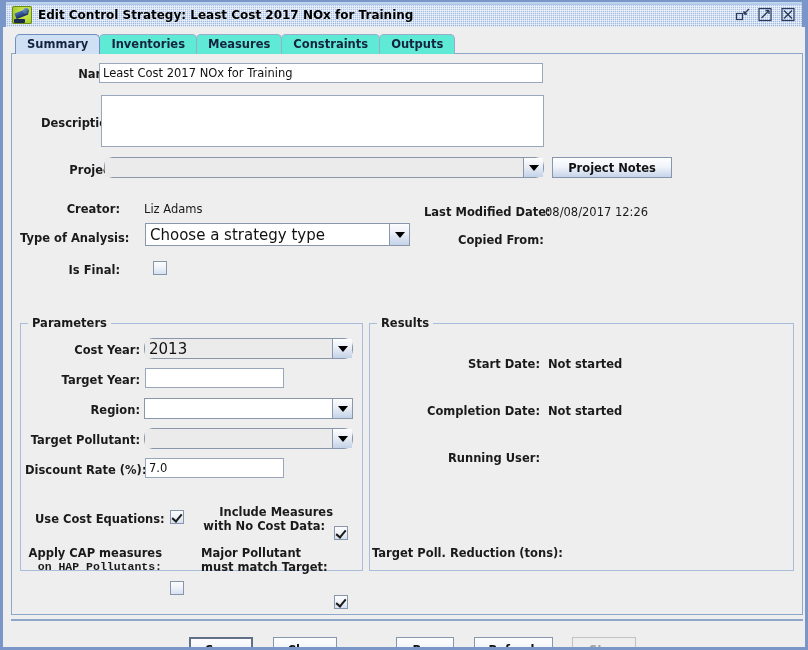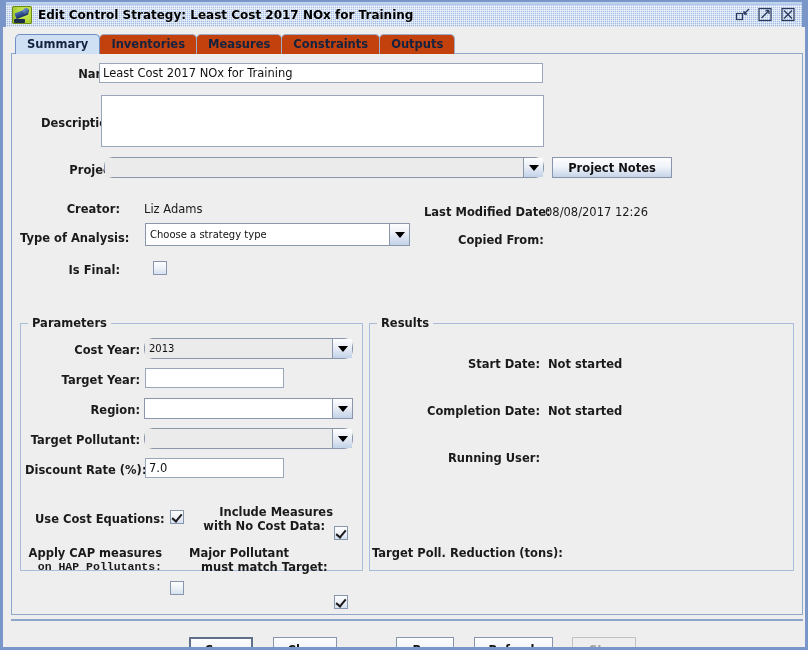--- a/index.html
+++ b/index.html
@@ -130,21 +130,21 @@
     z-index: 3;
   }
   .tab {
     position: relative;
     height: 20px;
     line-height: 19px;
     padding: 0 11px;
     font-size: 11.5px;
     font-weight: bold;
     color: #14233f;
-    background: #c2410c;
+    background: #5eead4;
     border: 1px solid #9aaccb;
     border-bottom: none;
     border-radius: 5px 5px 0 0;
     margin-right: -1px;
     box-sizing: border-box;
     cursor: pointer;
     white-space: nowrap;
   }
   .tab.selected {
     background: #cfe0f5;
@@ -206,21 +206,21 @@
     align-items: stretch;
     border: 1px solid #8a97ab;
     background: #ffffff;
     height: 21px;
   }
   .combo .cb-field {
     flex: 1 1 auto;
     display: flex;
     align-items: center;
     padding-left: 4px;
-    font-size: 10px;
+    font-size: 15px;
     color: #111111;
     background: #ffffff;
     overflow: hidden;
     white-space: nowrap;
   }
   .combo.gray .cb-field { background: #ebebeb; }
   .combo.gray { background: #ebebeb; border-radius: 9px; }
   .combo .cb-arrow {
     flex: 0 0 19px;
     background: linear-gradient(to bottom, #fdfdfe 0%, #eaeef6 45%, #c3d2e8 100%);
@@ -435,21 +435,21 @@
           <div class="abs cbx checked" style="left:149px; top:186px;"></div>
 
           <div class="abs lbl" style="left:188px; top:181px; width:124px; text-align:right;">Include Measures</div>
           <div class="abs lbl" style="left:180px; top:195px; width:124px; text-align:right;">with No Cost Data:</div>
           <div class="abs cbx checked" style="left:313px; top:188px;"></div>
 
           <div class="abs lbl" style="left:4px; top:222px; width:137px; text-align:right;">Apply CAP measures</div>
           <div class="abs lbl" style="left:4px; top:236px; width:137px; text-align:right;font-family:Liberation Mono, monospace;">on HAP Pollutants:</div>
           <div class="abs cbx" style="left:149px; top:229px;"></div>
 
-          <div class="abs lbl" style="left:168px; top:222px; width:124px; text-align:left;">Major Pollutant</div>
+          <div class="abs lbl" style="left:180px; top:222px; width:124px; text-align:left;">Major Pollutant</div>
           <div class="abs lbl" style="left:180px; top:236px; width:124px; text-align:left;">must match Target:</div>
           <div class="abs cbx checked" style="left:313px; top:229px;"></div>
         </div>
 
         <div class="group" style="left:357px; top:245px; width:425px; height:248px;">
           <div class="gtitle">Results</div>
 
           <div class="abs lbl" style="left:10px; top:33px; width:160px; text-align:right;">Start Date:</div>
           <div class="abs val" style="left:178px; top:33px;">Not started</div>
 

